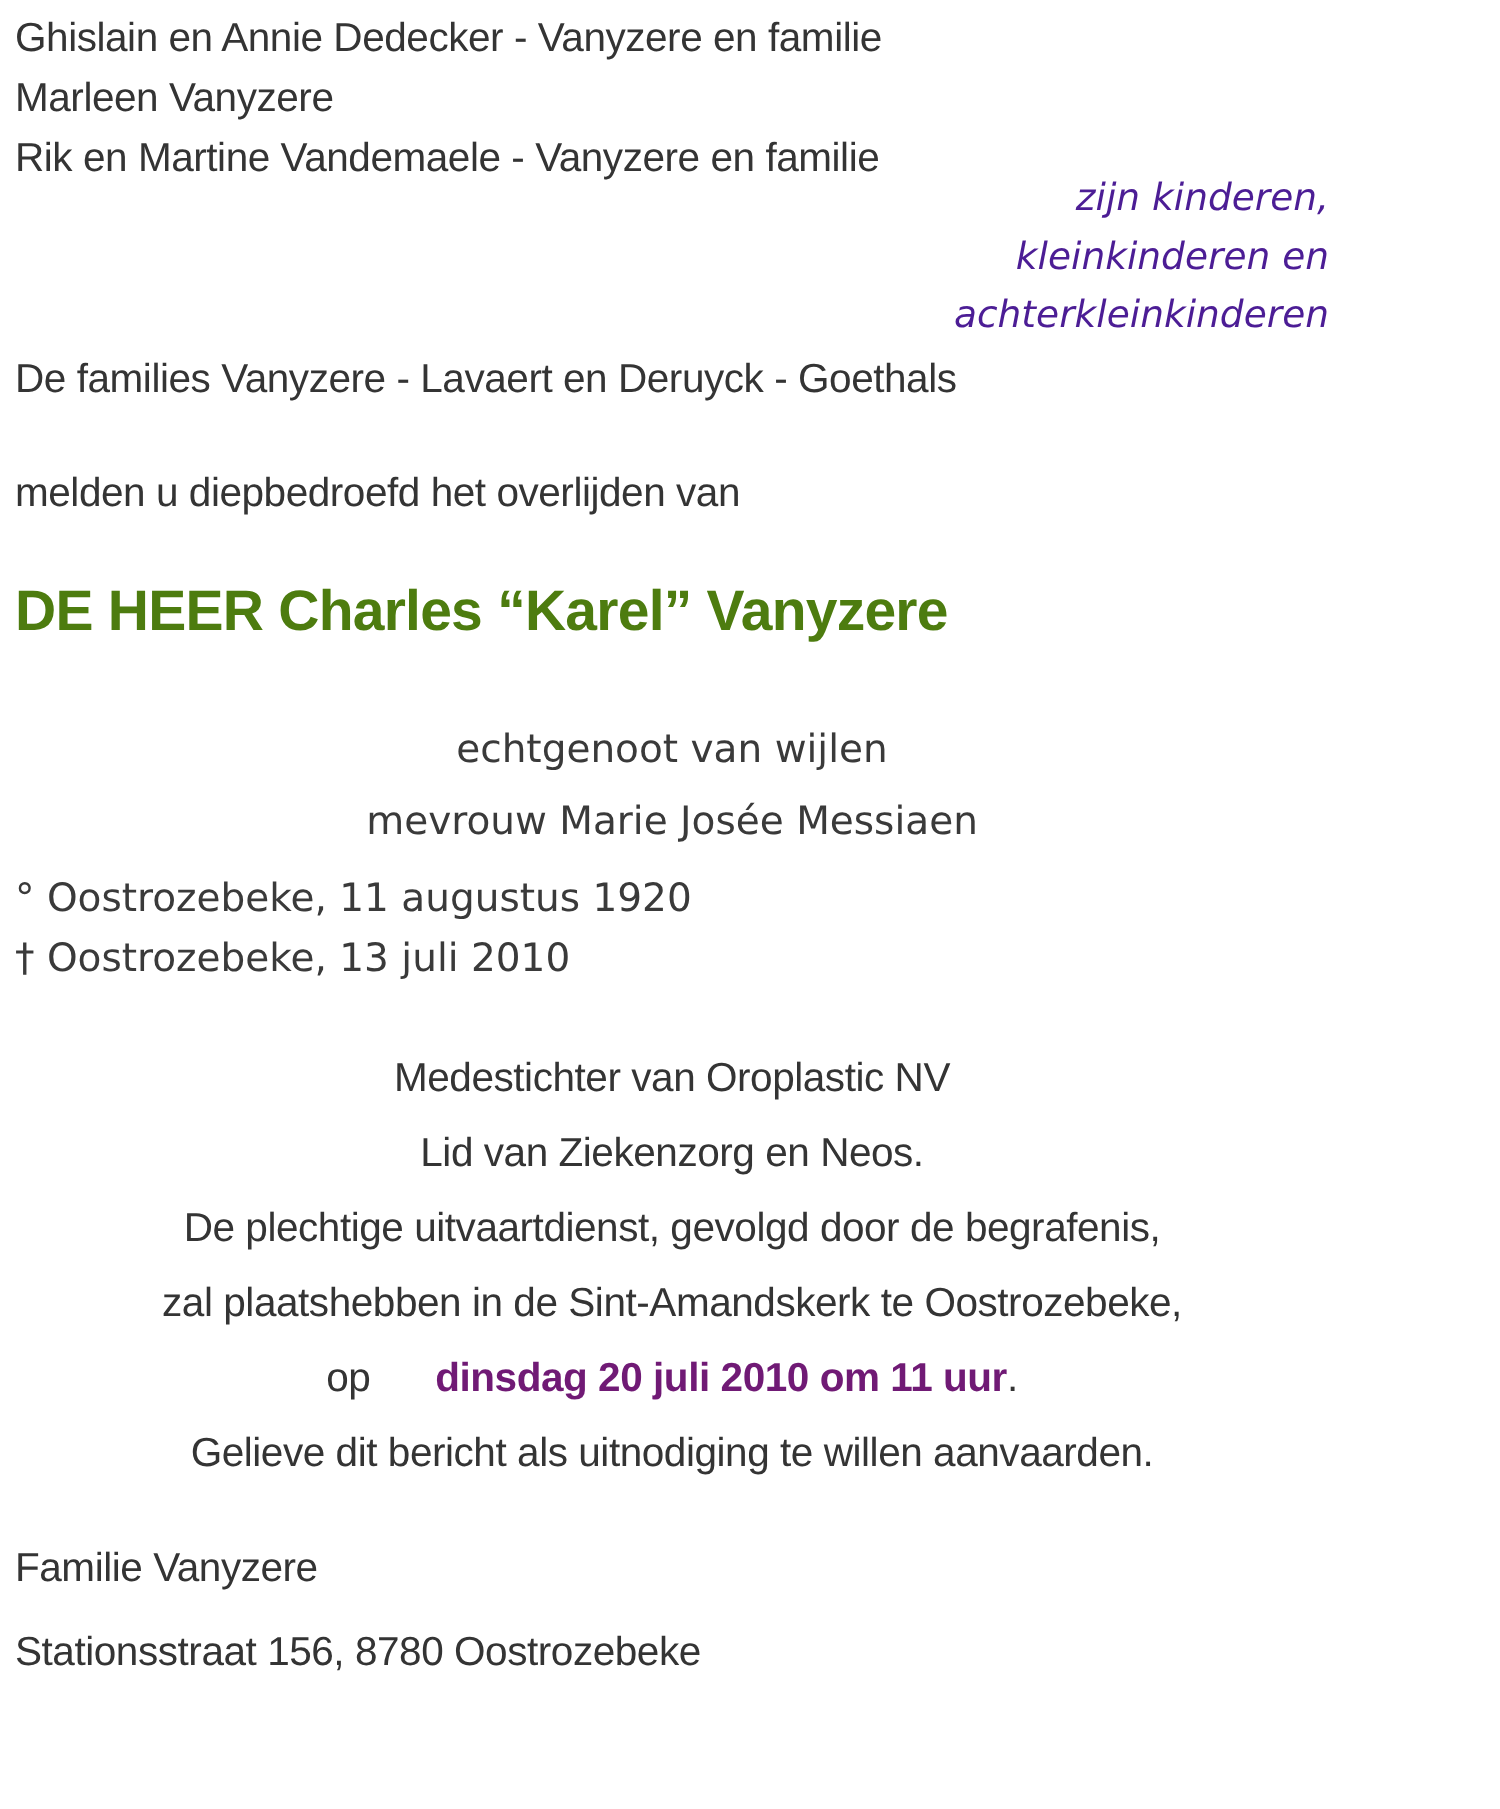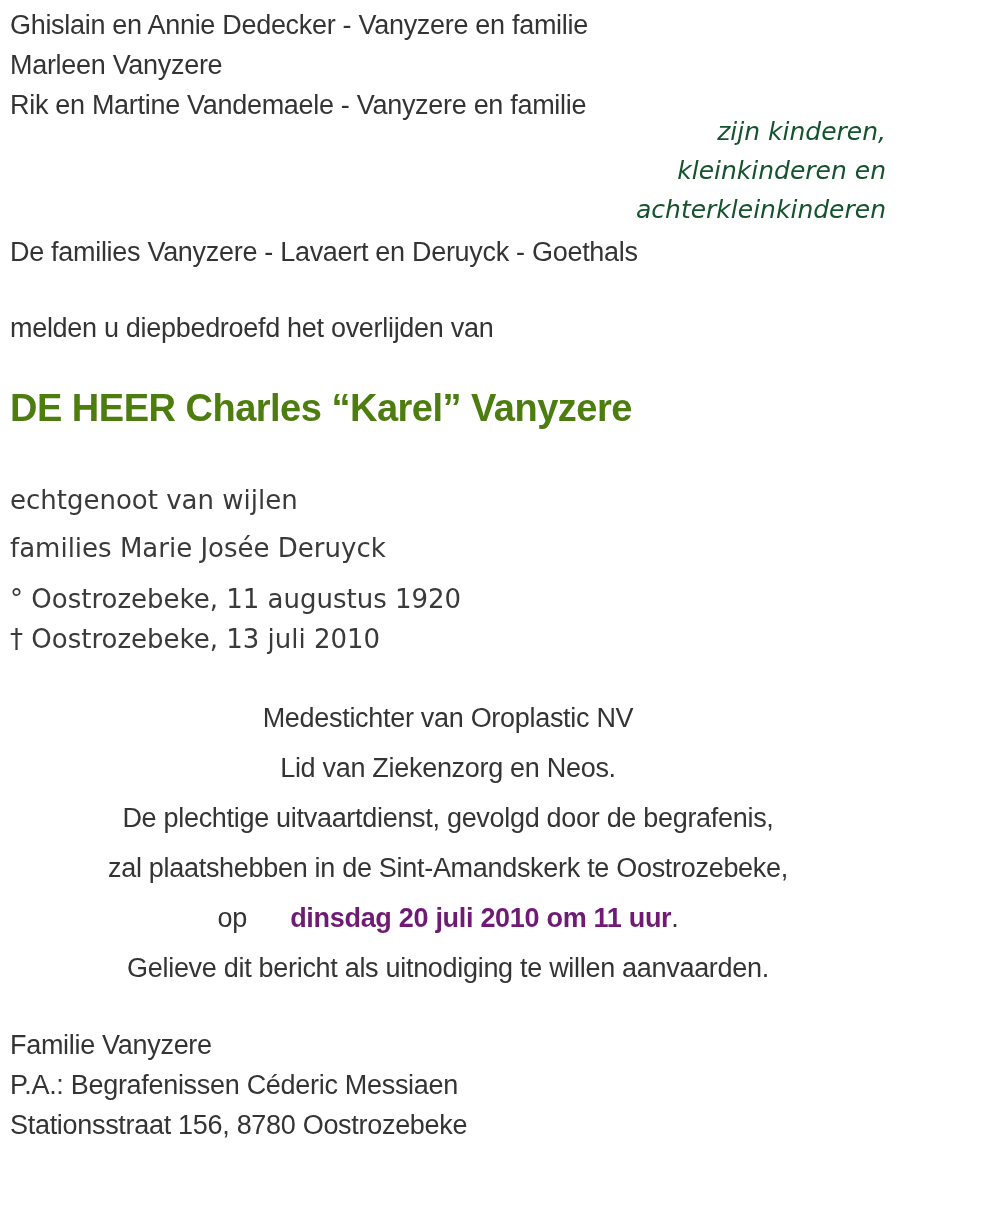--- a/index.html
+++ b/index.html
@@ -32,21 +32,21 @@
   
   .mourners p { line-height: 40px; }
 
   
   .relation-note {
     margin-top: -13px;
     text-align: right;
     font-family: "DejaVu Sans", sans-serif;
     font-style: italic;
     font-size: 25px;
-    color: #14532d;
+    color: #4c1d95;
   }
   .relation-note p { line-height: 39px; }
 
   .families-line { line-height: 40px; margin-top: 3px; }
 
   .intro-line { line-height: 40px; margin-top: 36px; }
 
   .deceased-name {
     margin-top: 34px;
     font-size: 38px;
@@ -57,32 +57,32 @@
   }
 
   
   .wide {
     font-family: "DejaVu Sans", sans-serif;
     font-size: 26px;
     letter-spacing: 0;
     color: #3a3a3a;
   }
   .spouse-block { margin-top: 42px; }
-  .spouse-block p { line-height: 48px; }
+  .spouse-block p { line-height: 48px; text-align: center; }
   .dates-block { margin-top: 7px; }
   .dates-block p { line-height: 40px; }
 
   
   .main-block { margin-top: 34px; text-align: center; }
   .main-block p { line-height: 50px; }
   .bold-inline { font-weight: bold; color: #701a75; margin-left: 36px; }
 
   
   .signature-block { margin-top: 32px; }
-  .signature-block p { line-height: 40px; }
+  .signature-block p { line-height: 40px; margin-top: 16px; }
 </style>
 </head>
 <body>
 
 <div class="doc">
 
   <div class="mourners cond">
     <p>Ghislain en Annie Dedecker - Vanyzere en familie</p>
     <p>Marleen Vanyzere</p>
     <p>Rik en Martine Vandemaele - Vanyzere en familie</p>
@@ -95,36 +95,35 @@
   </div>
 
   <p class="families-line cond">De families Vanyzere - Lavaert en Deruyck - Goethals</p>
 
   <p class="intro-line cond">melden u diepbedroefd het overlijden van</p>
 
   <p class="deceased-name">DE HEER Charles “Karel” Vanyzere</p>
 
   <div class="spouse-block wide">
     <p>echtgenoot van wijlen</p>
-    <p>families Marie Josée Deruyck</p>
+    <p>mevrouw Marie Josée Messiaen</p>
   </div>
 
   <div class="dates-block wide">
     <p>° Oostrozebeke, 11 augustus 1920</p>
     <p>† Oostrozebeke, 13 juli 2010</p>
   </div>
 
   <div class="main-block cond">
     <p>Medestichter van Oroplastic NV</p>
     <p>Lid van Ziekenzorg en Neos.</p>
     <p>De plechtige uitvaartdienst, gevolgd door de begrafenis,</p>
     <p>zal plaatshebben in de Sint-Amandskerk te Oostrozebeke,</p>
     <p><span>op </span><span class="bold-inline">dinsdag 20 juli 2010 om 11 uur</span><span>.</span></p>
     <p>Gelieve dit bericht als uitnodiging te willen aanvaarden.</p>
   </div>
 
   <div class="signature-block cond">
     <p>Familie Vanyzere</p>
-    <p>P.A.: Begrafenissen Céderic Messiaen</p>
     <p>Stationsstraat 156, 8780 Oostrozebeke</p>
   </div>
 
 </div>
 
 </body></html>

